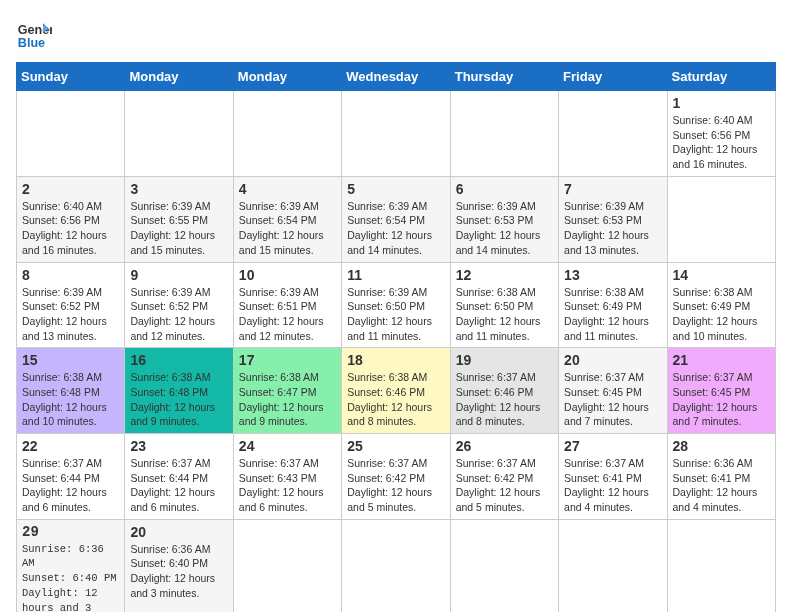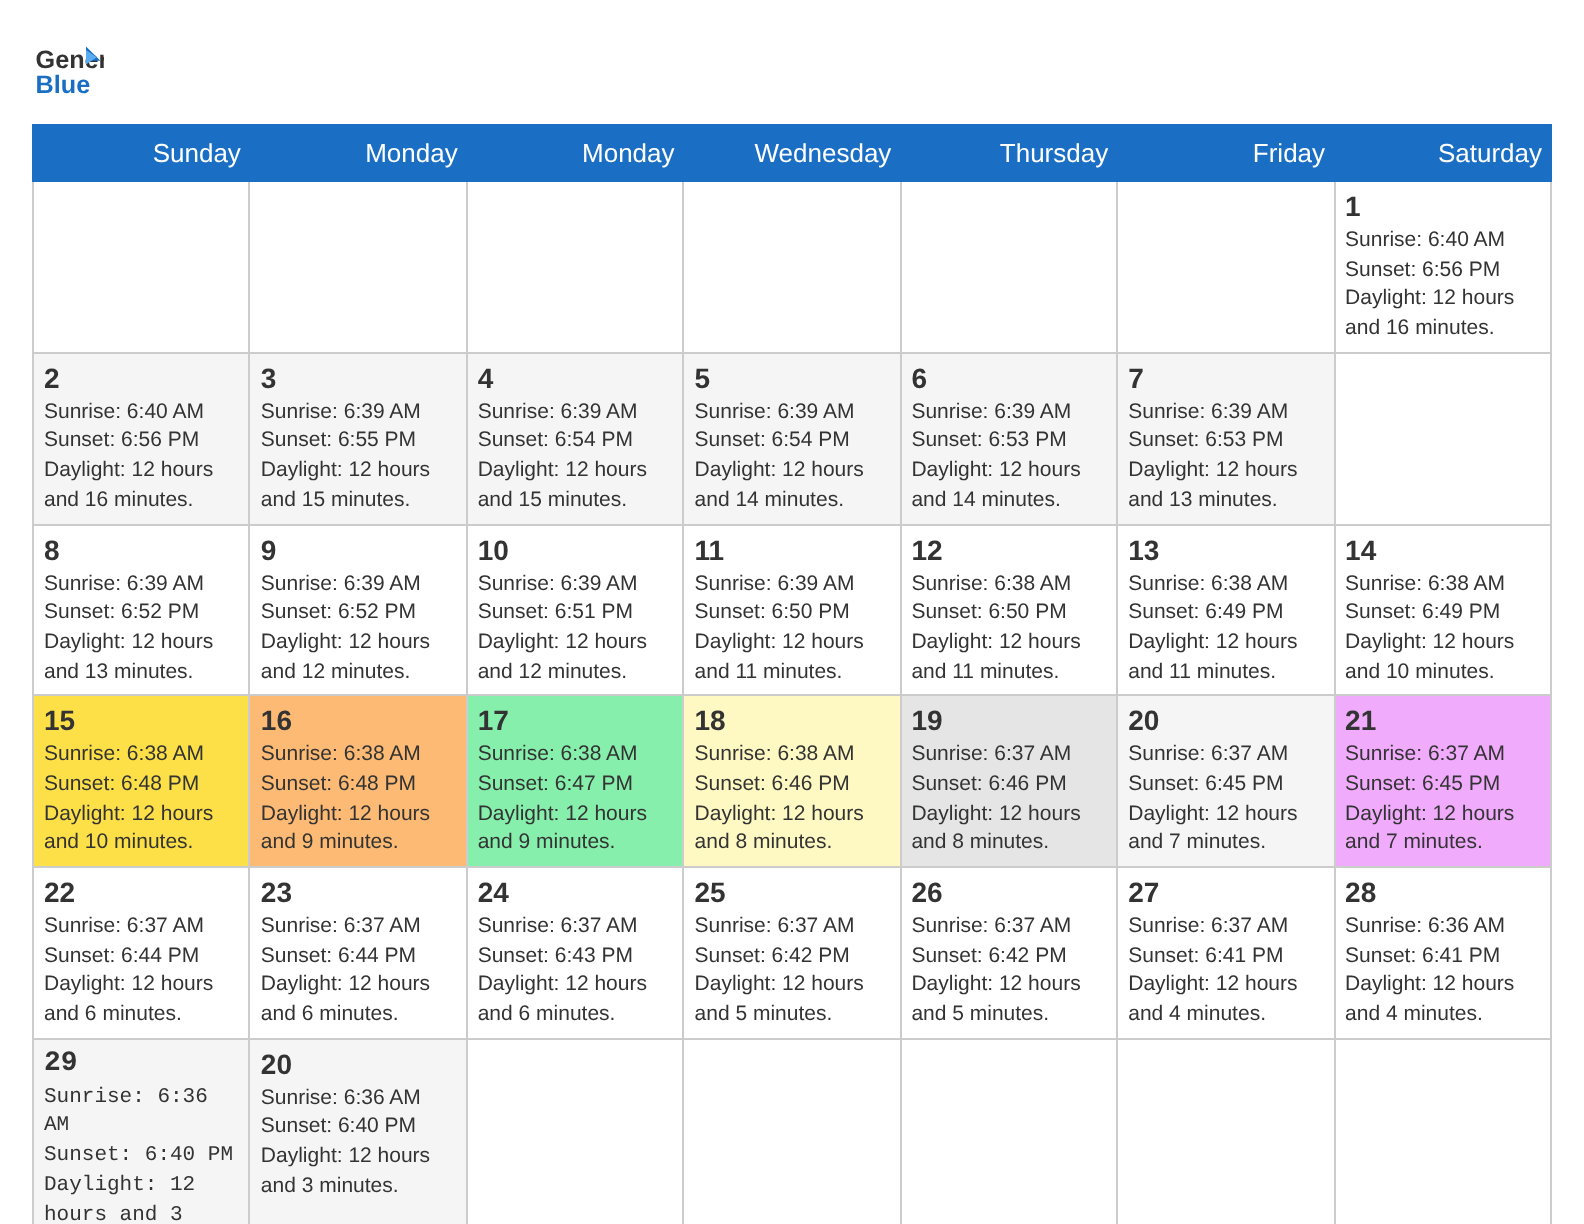--- a/index.html
+++ b/index.html
@@ -39,23 +39,23 @@
     }
     table {
       width: 100%;
       border-collapse: collapse;
       font-size: 11px;
     }
     thead tr th {
       background-color: #1a6fc4;
       color: #fff;
       padding: 6px 4px;
-      text-align: right;
+      text-align: left;
       font-size: 13px;
-      font-weight: normal;
+      font-weight: bold;
       border: 1px solid #1a6fc4;
     }
     tbody tr td {
       border: 1px solid #ccc;
       vertical-align: top;
       padding: 4px 5px;
       width: 14.28%;
       min-height: 80px;
       background: #fff;
     }
@@ -176,25 +176,25 @@
         <td>
           <span class="day-number">13</span>
           <div class="day-info">Sunrise: 6:38 AM<br>Sunset: 6:49 PM<br>Daylight: 12 hours and 11 minutes.</div>
         </td>
         <td>
           <span class="day-number">14</span>
           <div class="day-info">Sunrise: 6:38 AM<br>Sunset: 6:49 PM<br>Daylight: 12 hours and 10 minutes.</div>
         </td>
       </tr>
       <tr>
-        <td style="background: #fde047;">
+        <td style="background: #c4b5fd;">
           <span class="day-number">15</span>
           <div class="day-info">Sunrise: 6:38 AM<br>Sunset: 6:48 PM<br>Daylight: 12 hours and 10 minutes.</div>
         </td>
-        <td style="background: #fdba74;">
+        <td style="background: #14b8a6;">
           <span class="day-number">16</span>
           <div class="day-info">Sunrise: 6:38 AM<br>Sunset: 6:48 PM<br>Daylight: 12 hours and 9 minutes.</div>
         </td>
         <td style="background: #86efac;">
           <span class="day-number">17</span>
           <div class="day-info">Sunrise: 6:38 AM<br>Sunset: 6:47 PM<br>Daylight: 12 hours and 9 minutes.</div>
         </td>
         <td style="background: #fef9c3;">
           <span class="day-number">18</span>
           <div class="day-info">Sunrise: 6:38 AM<br>Sunset: 6:46 PM<br>Daylight: 12 hours and 8 minutes.</div>

